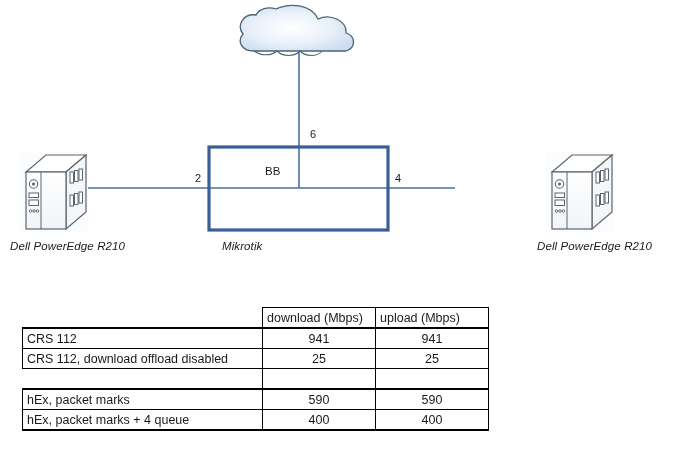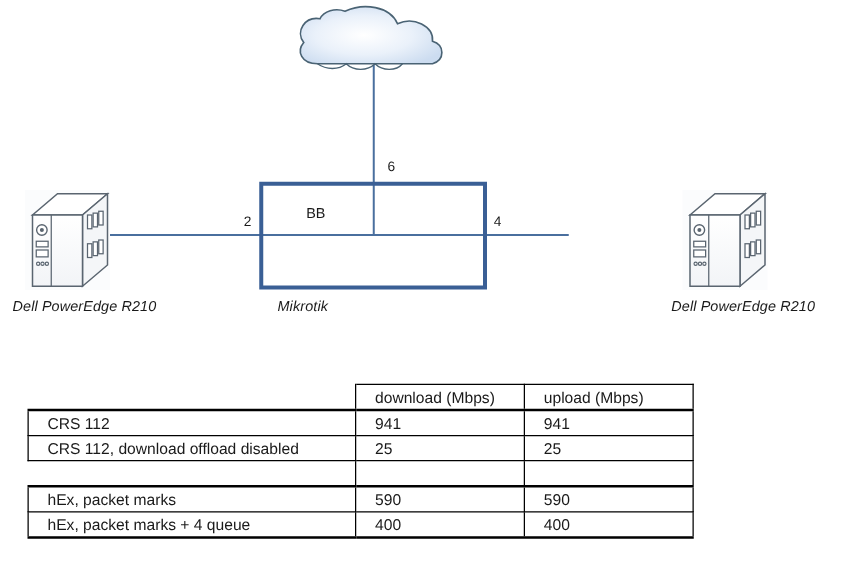--- a/index.html
+++ b/index.html
@@ -49,40 +49,40 @@
     white-space: nowrap;
   }
 
   #label-server-left { left: 10px;  top: 240px; }
   #label-server-right{ left: 537px; top: 240px; }
   #label-router      { left: 222px; top: 240px; }
 
   #port-2 { left: 195px; top: 172px; }
   #port-4 { left: 395px; top: 172px; }
   #port-6 { left: 310px; top: 128px; }
-  #label-bb { left: 245px; top: 165px; }
+  #label-bb { left: 265px; top: 165px; }
 
   
   #results-table {
     position: absolute;
     left: 22px;
     top: 307px;
     border-collapse: collapse;
     font-size: 12.5px;
     color: #1a1a1a;
   }
   #results-table td, #results-table th {
     border: 1px solid #000000;
-    padding: 1px 15px;
+    padding: 1px 4px;
     height: 17px;
     font-weight: normal;
     background: #ffffff;
   }
   #results-table .col-name   { width: 231px; text-align: left;  }
-  #results-table .col-num    { width: 104px; text-align: left; }
+  #results-table .col-num    { width: 104px; text-align: center; }
   #results-table thead th.col-name {
     border-left: none;
     border-top: none;
     border-bottom: 2px solid #000000;
   }
   #results-table thead th.col-num {
     text-align: left;
     border-bottom: 2px solid #000000;
   }
   #results-table tr.spacer-row td.col-name {

